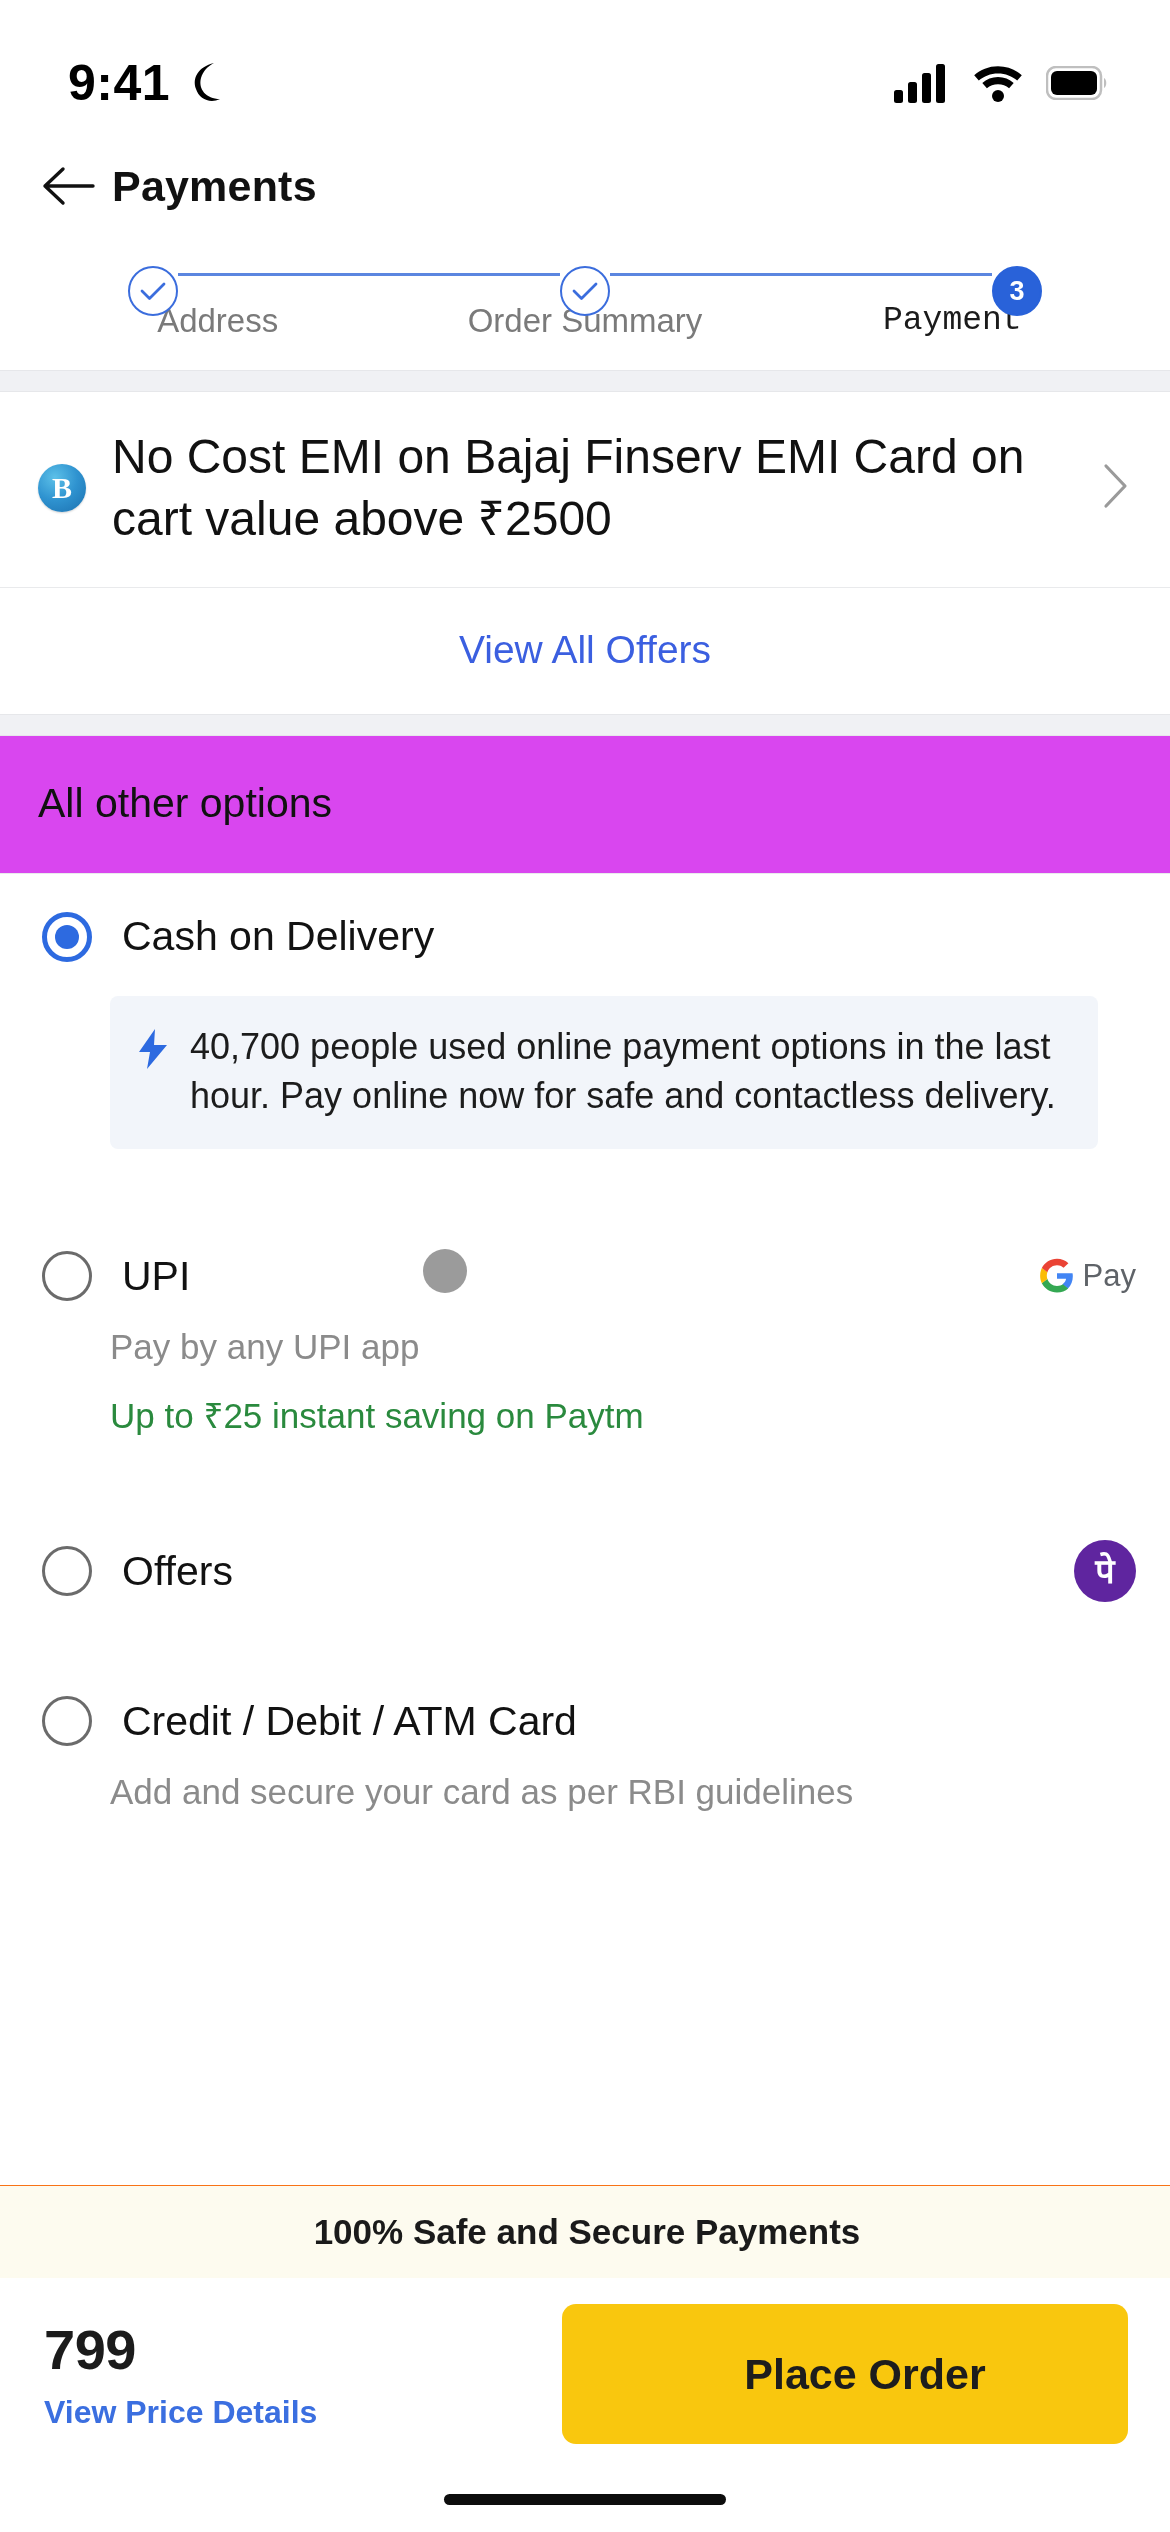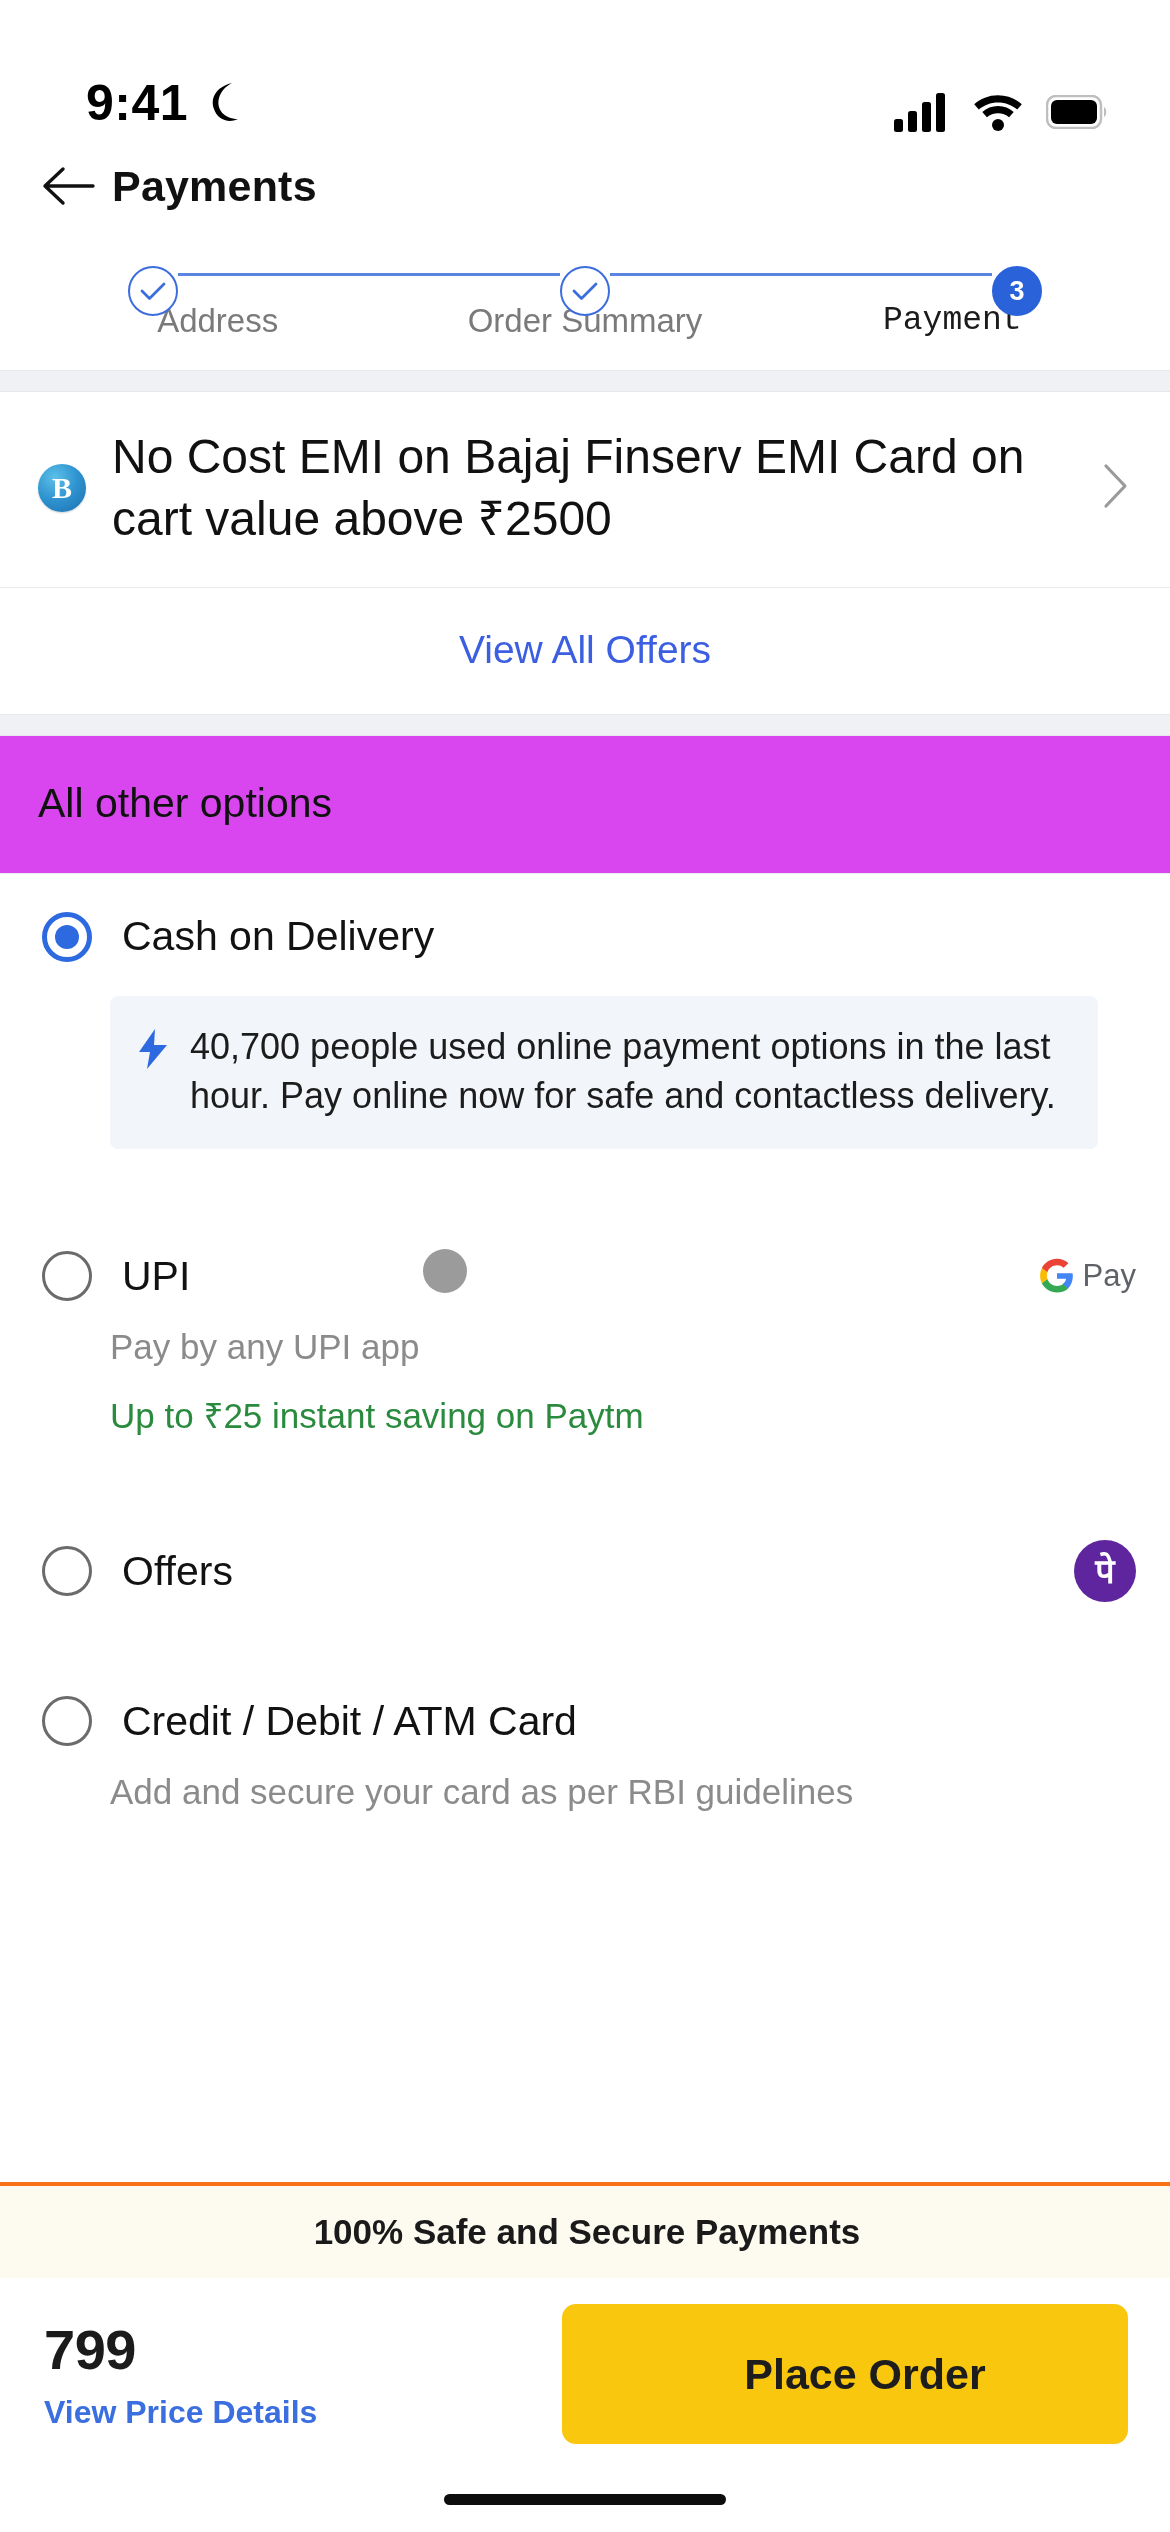--- a/index.html
+++ b/index.html
@@ -12,22 +12,22 @@
   .phone {
     position:relative;
     width:1170px; height:2532px;
     background:#ffffff;
     overflow:hidden;
   }
 
   
   .statusbar {
     height:132px;
-    display:flex; align-items:flex-end; justify-content:space-between;
-    padding:34px 62px 0 86px;
+    display:flex; align-items:center; justify-content:space-between;
+    padding:34px 62px 0 68px;
   }
   .sb-left { display:flex; align-items:center; gap:14px; }
   .sb-time {
     font-size:50px; font-weight:700; color:#000; letter-spacing:0.5px;
   }
   .sb-moon { display:block; }
   .sb-right { display:flex; align-items:center; gap:22px; }
 
   
   .header {
@@ -205,21 +205,21 @@
     pointer-events:none;
   }
 
   
   .bottom-wrap {
     position:absolute; left:0; right:0; bottom:0;
     background:#fff;
   }
   .safe-banner {
     background:#fdfbef;
-    border-top:4px solid #f97316;
+    border-top:1px solid #f97316;
     text-align:center;
     padding:26px 0 26px 4px;
     font-size:35px; font-weight:700; color:#1a1a1a;
   }
   .checkout-bar {
     display:flex; align-items:center; justify-content:space-between;
     padding:26px 42px 22px 44px;
     background:#fff;
   }
   .price-block { display:flex; flex-direction:column; gap:12px; }

